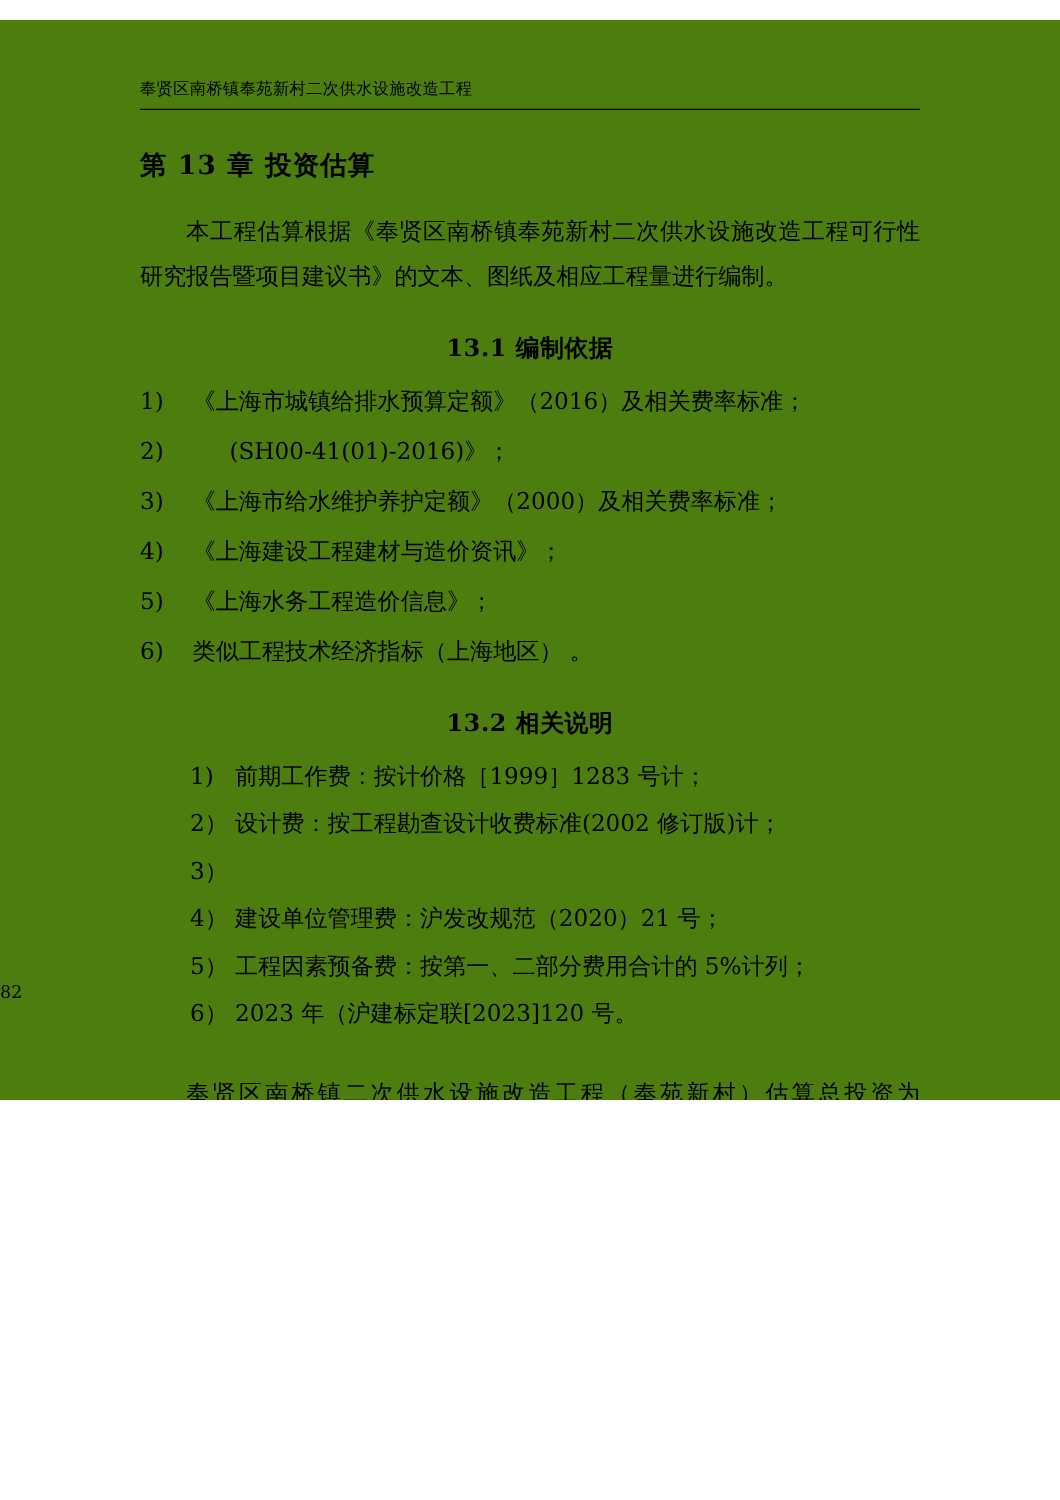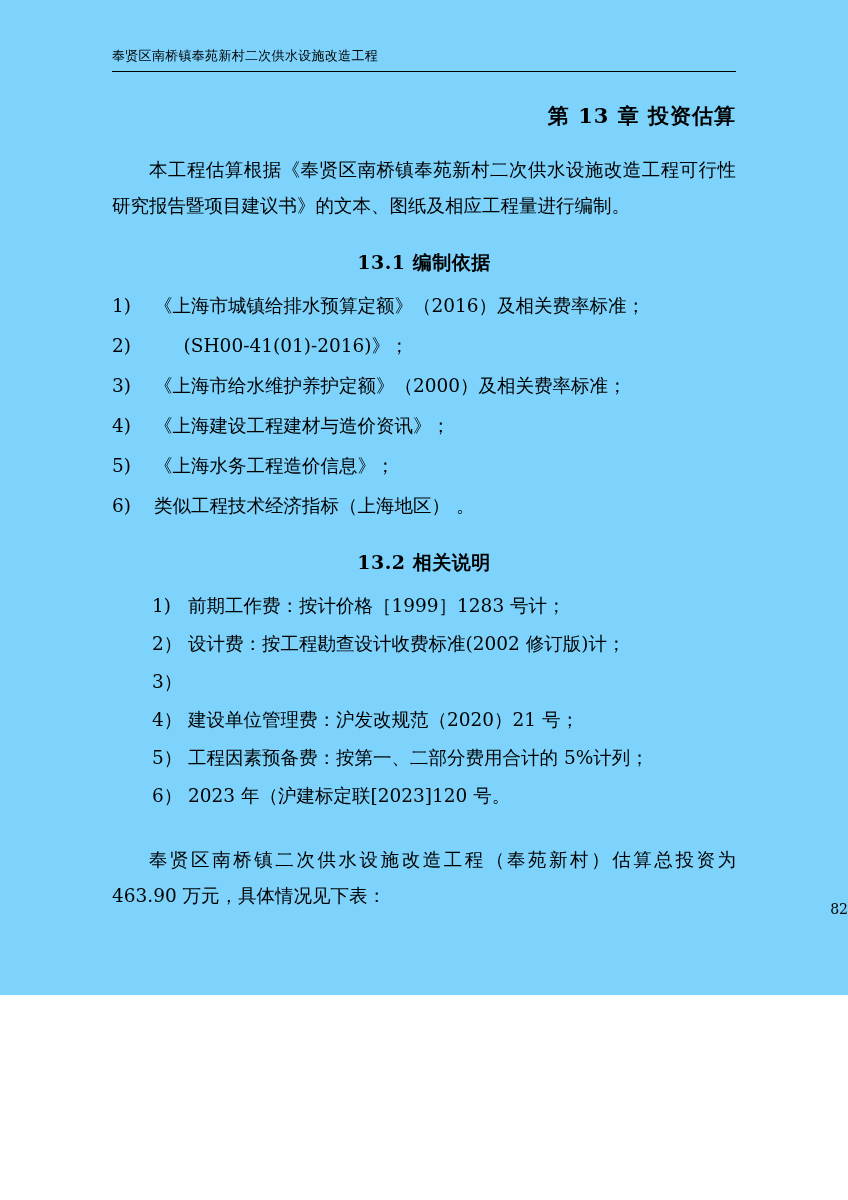--- a/index.html
+++ b/index.html
@@ -7,43 +7,43 @@
     padding: 0;
     background: #ffffff;
   }
   body {
     font-family: "DejaVu Serif", "Liberation Serif", serif;
     color: #000000;
   }
   .page {
     position: relative;
     width: 848px;
-    height: 995px;
-    margin: 0 auto;
-    background: #7dd3fc;
+    height: 864px;
+    margin: 16px auto;
+    background: #4d7c0f;
     box-sizing: border-box;
     overflow: hidden;
   }
   .content {
     position: absolute;
     left: 112px;
     right: 112px;
     top: 46px;
   }
   .header-line {
     font-size: 13px;
     line-height: 1.5;
     letter-spacing: 0.3px;
     padding-bottom: 5px;
     border-bottom: 1.2px solid #000;
     margin-bottom: 30px;
     white-space: nowrap;
   }
   .chapter-title {
-    text-align: right;
+    text-align: left;
     font-size: 21px;
     font-weight: bold;
     letter-spacing: 1px;
     margin: 10px 0 22px 0;
   }
   .para {
     font-size: 18.5px;
     line-height: 1.95;
     text-align: justify;
     text-justify: inter-ideograph;
@@ -98,21 +98,21 @@
     text-indent: 2.2em;
   }
   .spacer {
     height: 26px;
   }
   .page-number {
     position: absolute;
     left: 0;
     right: 0;
     bottom: 78px;
-    text-align: right;
+    text-align: left;
     font-size: 14px;
   }
 </style>
 </head>
 <body>
 
 <div class="page">
 
   <div class="content">
 

